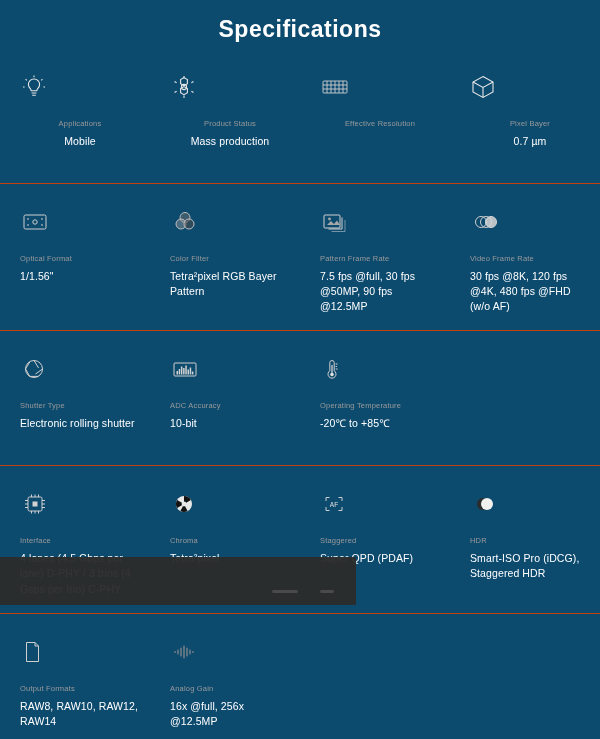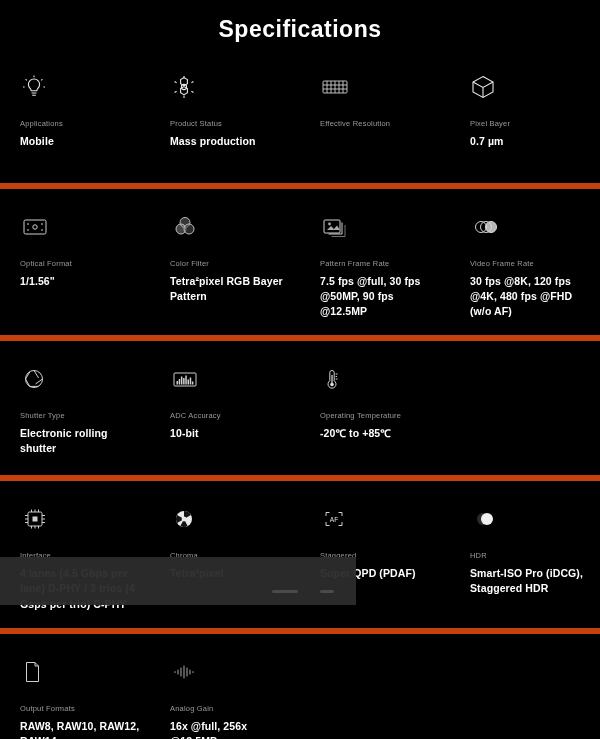--- a/index.html
+++ b/index.html
@@ -8,60 +8,60 @@
     height: 739px;
     background: #131313;
     font-family: "Liberation Sans", sans-serif;
     color: #ffffff;
     overflow: hidden;
   }
   .page {
     width: 600px;
     height: 739px;
     position: relative;
-    background: #000000;
+    background: #0c4a6e;
     padding: 0;
   }
   .title {
     text-align: center;
     font-size: 23px;
     font-weight: bold;
     letter-spacing: 0.5px;
     padding-top: 16px;
     padding-bottom: 18px;
     color: #ffffff;
   }
   .grid-section {
     display: grid;
     grid-template-columns: repeat(4, 1fr);
-    border-top: 6px solid #c2410c;
+    border-top: 1px solid #c2410c;
     padding: 18px 0 16px 0;
   }
-  .grid-section.first { border-top: none; padding-top: 6px; }
+  .grid-section.first { border-top: none; padding-top: 6px; text-align: center; }
   .cell {
     padding: 0 10px 0 20px;
     min-height: 100px;
   }
   .icon-wrap {
     height: 40px;
     display: flex;
     align-items: center;
     margin-bottom: 12px;
   }
   .icon-wrap svg { display: block; }
   .label {
     font-size: 7.5px;
     color: #9a9a9a;
     letter-spacing: 0.2px;
     margin-bottom: 5px;
     line-height: 1.3;
   }
   .value {
     font-size: 10.5px;
-    font-weight: bold;
+    font-weight: normal;
     color: #ffffff;
     line-height: 1.45;
     letter-spacing: 0.1px;
   }
   .overlay-bar {
     position: absolute;
     left: 0;
     top: 557px;
     width: 356px;
     height: 48px;

